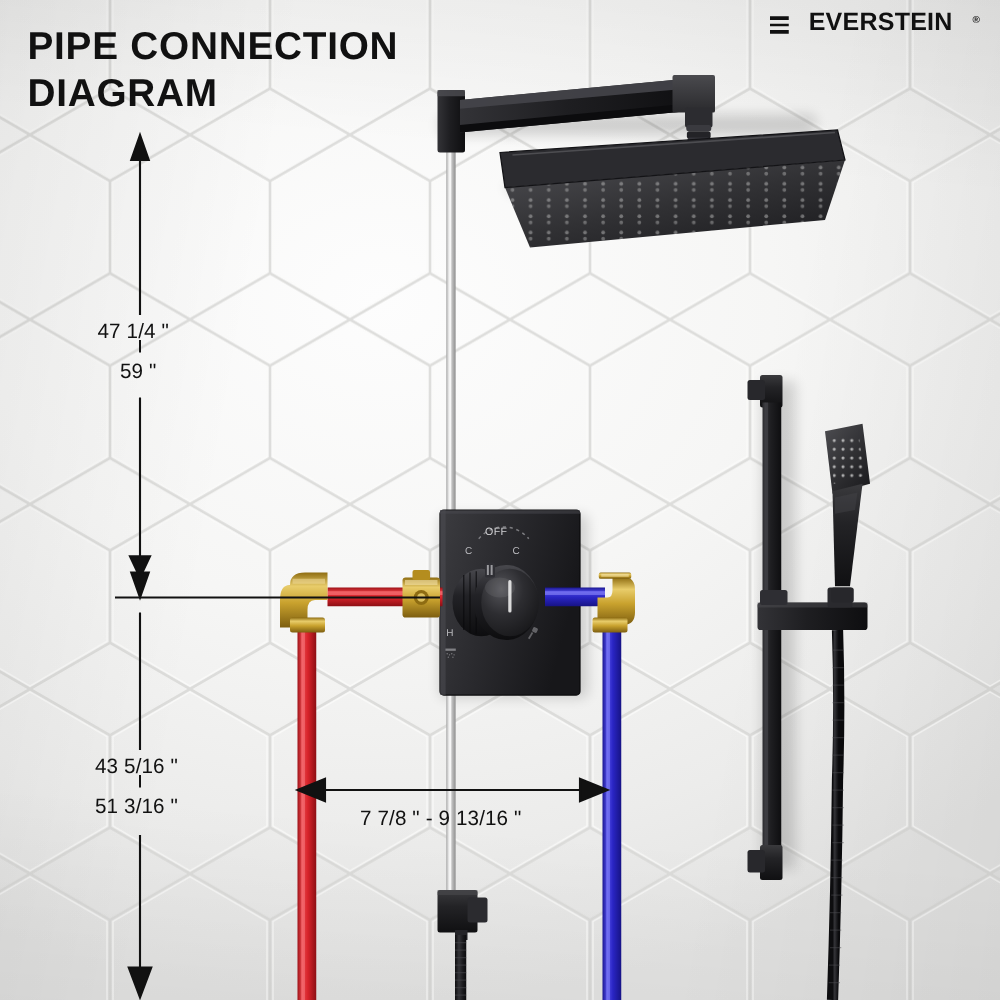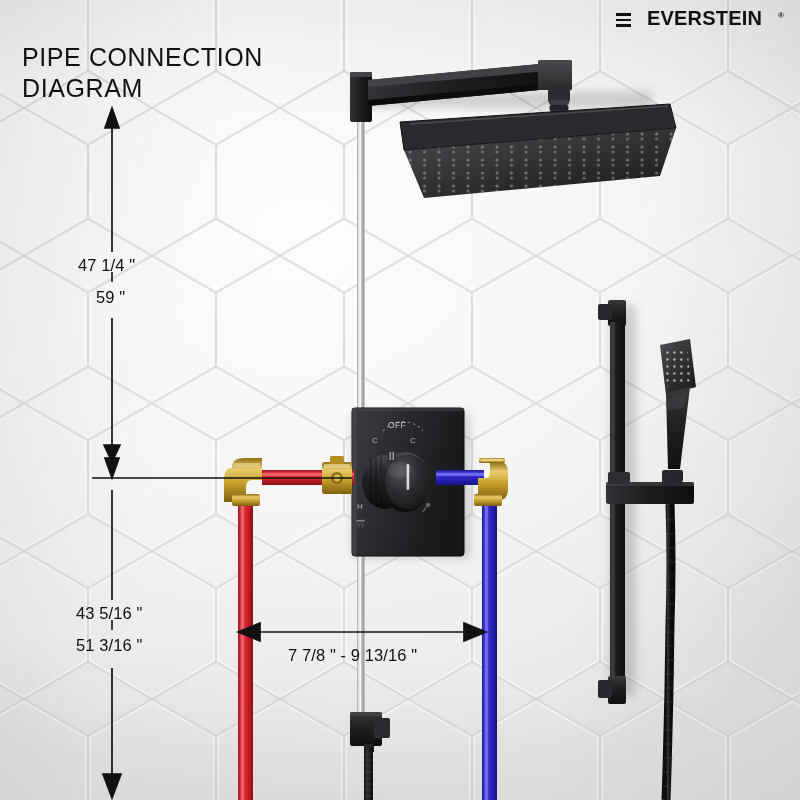--- a/index.html
+++ b/index.html
@@ -28,22 +28,22 @@
     position: absolute; inset: 0;
     background:
       linear-gradient(100deg, rgba(0,0,0,.055) 0%, rgba(0,0,0,0) 26%, rgba(0,0,0,0) 72%, rgba(0,0,0,.05) 100%),
       linear-gradient(185deg, rgba(0,0,0,.05) 0%, rgba(0,0,0,0) 18%, rgba(0,0,0,0) 80%, rgba(0,0,0,.045) 100%);
     pointer-events: none;
   }
 
   
   .title {
     position: absolute; left: 22px; top: 18px;
-    font-size: 25px; font-weight: 400; letter-spacing: .6px;
-    line-height: 1.22; color: #111; white-space: pre-line; margin-top: 24px;
+    font-size: 31px; font-weight: 700; letter-spacing: .6px;
+    line-height: 1.22; color: #111; white-space: pre-line;
   }
   .brand {
     position: absolute; right: 16px; top: 7px;
     display: flex; align-items: flex-start; gap: 16px;
   }
   .brand-mark { display: flex; flex-direction: column; gap: 3px; margin-top: 6px; }
   .brand-mark i { display: block; width: 15px; height: 2.6px; background: #111; }
   .brand-name {
     font-size: 20px; font-weight: 700; letter-spacing: .2px; color: #111;
   }

